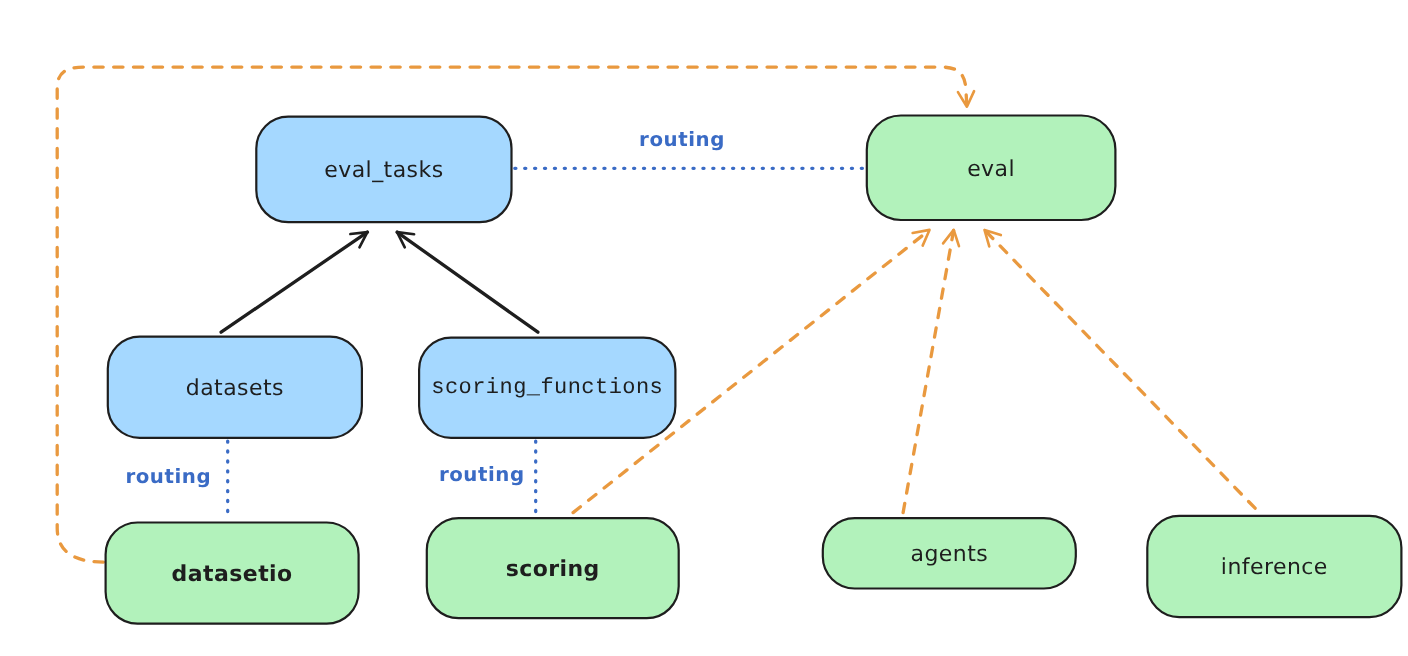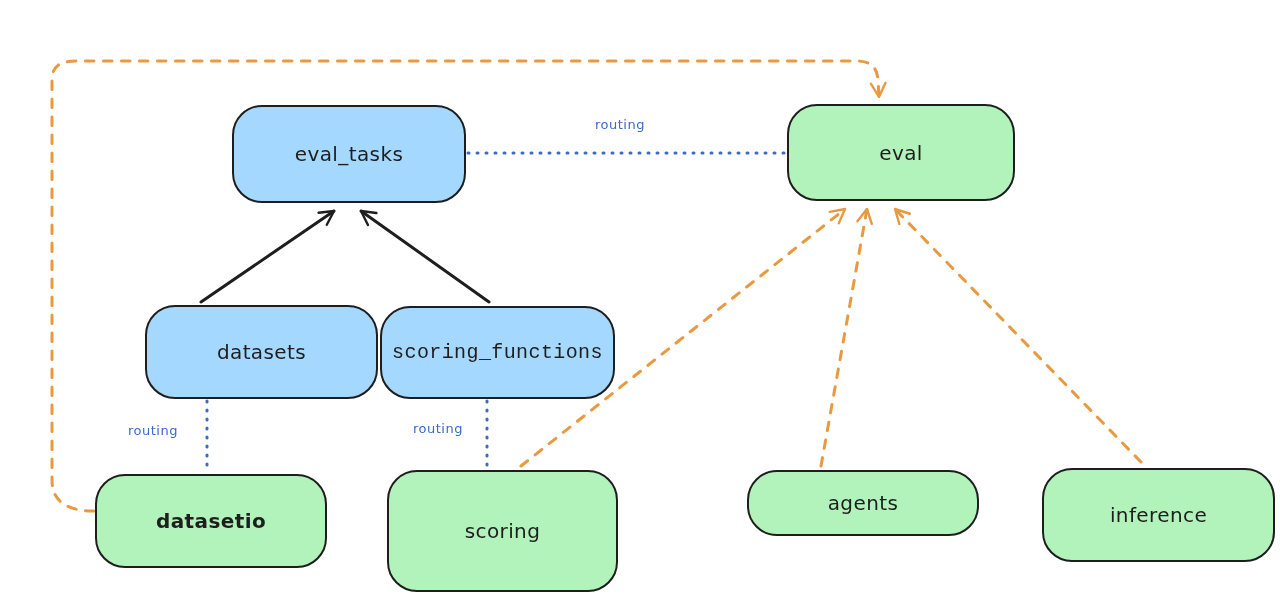--- a/index.html
+++ b/index.html
@@ -30,22 +30,22 @@
     font-size:20px;
     letter-spacing:.4px;
     color:var(--stroke);
   }
   .node.blue{background:var(--blue_fill);}
   .node.green{background:var(--green_fill);}
   .edge-label{
     position:absolute;
     z-index:3;
     color:var(--blue_line);
-    font-size:13px;
-    font-weight:400;
+    font-size:18px;
+    font-weight:700;
     letter-spacing:.5px;
     text-align:center;
   }
   .black-arrow{stroke:var(--stroke);stroke-width:3;fill:none;stroke-linecap:round;}
   .blue-dotted{stroke:var(--blue_line);stroke-width:3;fill:none;stroke-linecap:round;stroke-dasharray:1 8;}
   .orange-dashed{stroke:var(--orange);stroke-width:3;fill:none;stroke-linecap:round;stroke-dasharray:8.5 9.5;}
   .mk-black{stroke:var(--stroke);stroke-width:2.6;fill:none;stroke-linecap:round;stroke-linejoin:round;}
   .mk-orange{stroke:var(--orange);stroke-width:2.6;fill:none;stroke-linecap:round;stroke-linejoin:round;}
 </style>
 </head>
@@ -73,37 +73,37 @@
     <path d="M 94 511 C 68 511 52 502 52 480 L 52 80 C 52 66 60 61 76 61 L 856 61 C 872 61 877 68 878 80 L 879 97" class="orange-dashed" marker-end="url(#arrow-orange)"></path>
     <path d="M 521 466 L 845 209" class="orange-dashed" marker-end="url(#arrow-orange)"></path>
     <path d="M 821 466 L 867 209" class="orange-dashed" marker-end="url(#arrow-orange)"></path>
     <path d="M 1141 462 L 895 209" class="orange-dashed" marker-end="url(#arrow-orange)"></path>
   </svg>
 
   <div class="node blue" style="left:232px; top:105px; width:234px; height:98px;">
     <span>eval_tasks</span>
   </div>
 
-  <div class="node green" style="left:787px; top:104px; width:228px; height:97px;">
+  <div class="node green" style="left:787px; top:104px; width:228px; height:97px;border-radius:32px;">
     <span>eval</span>
   </div>
 
-  <div class="node blue" style="left:97px; top:305px; width:233px; height:94px;margin-left:48px;">
+  <div class="node blue" style="left:97px; top:305px; width:233px; height:94px;">
     <span>datasets</span>
   </div>
 
   <div class="node blue" style="left:380px; top:306px; width:235px; height:93px;font-family:Liberation Mono, monospace;">
     <span>scoring_functions</span>
   </div>
 
   <div class="node green" style="left:95px; top:474px; width:232px; height:94px;font-weight:bold;">
     <span>datasetio</span>
   </div>
 
-  <div class="node green" style="left:387px; top:470px; width:231px; height:122px;">
+  <div class="node green" style="left:387px; top:470px; width:231px; height:93px;font-weight:bold;">
     <span>scoring</span>
   </div>
 
   <div class="node green" style="left:708px; top:470px; width:232px; height:66px;margin-left:39px;">
     <span>agents</span>
   </div>
 
   <div class="node green" style="left:1022px; top:468px; width:233px; height:94px;margin-left:20px;">
     <span>inference</span>
   </div>

